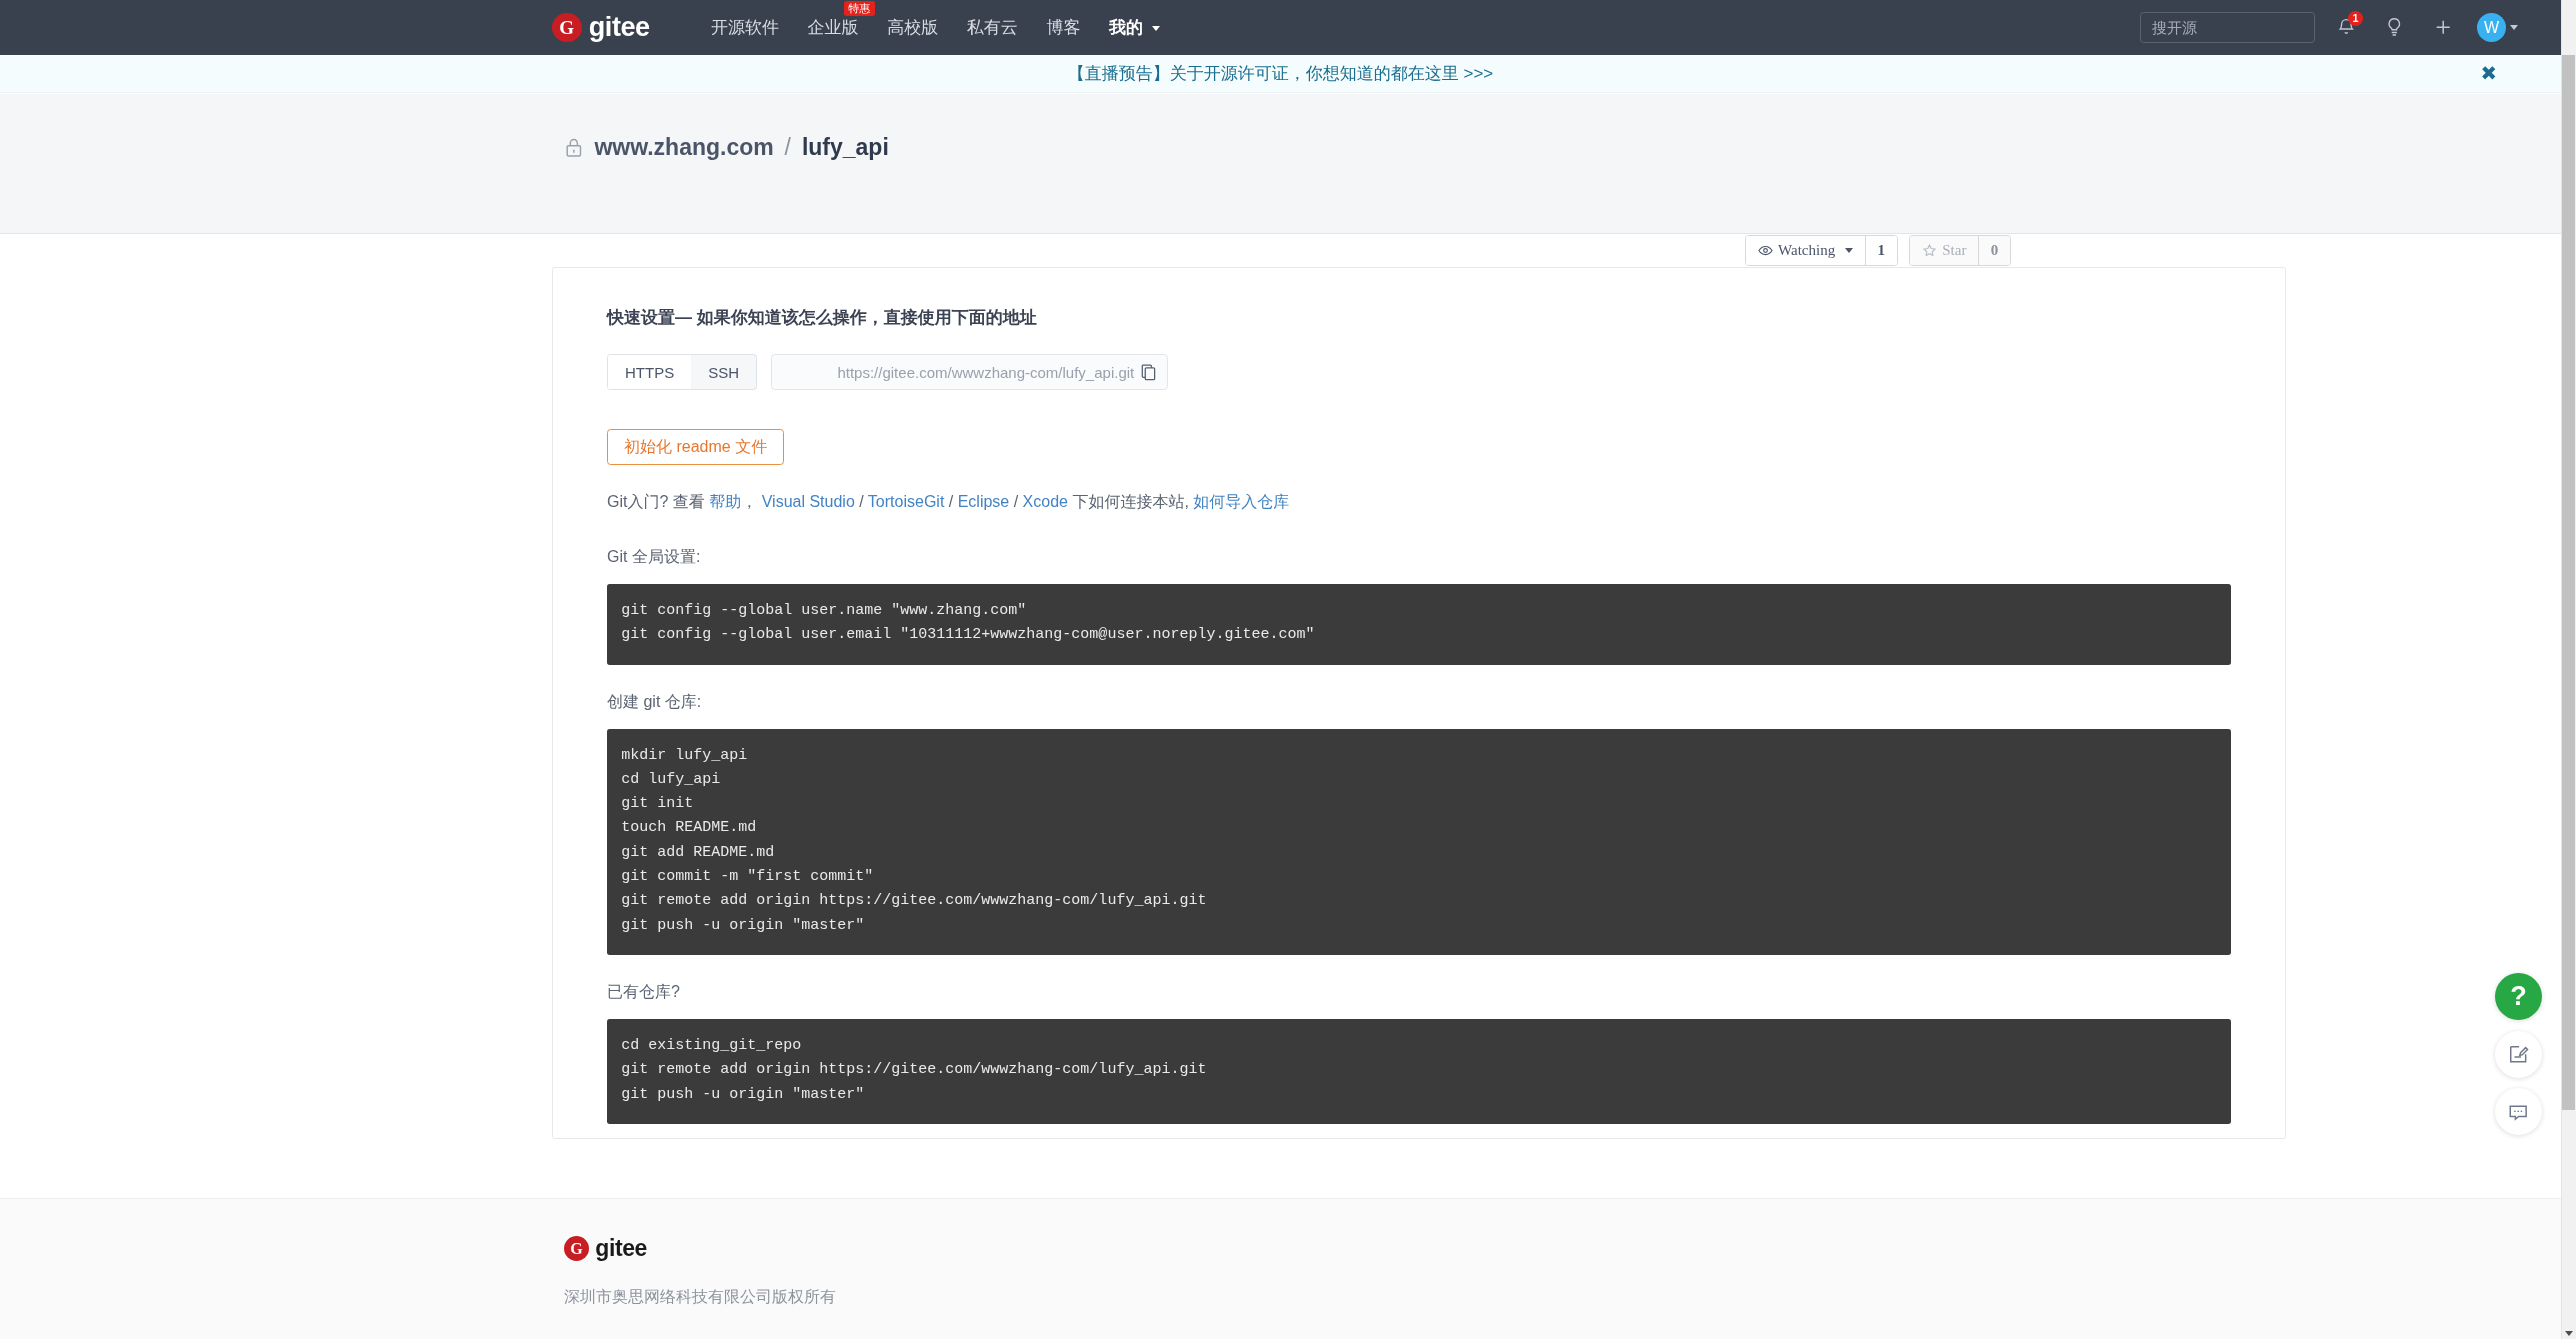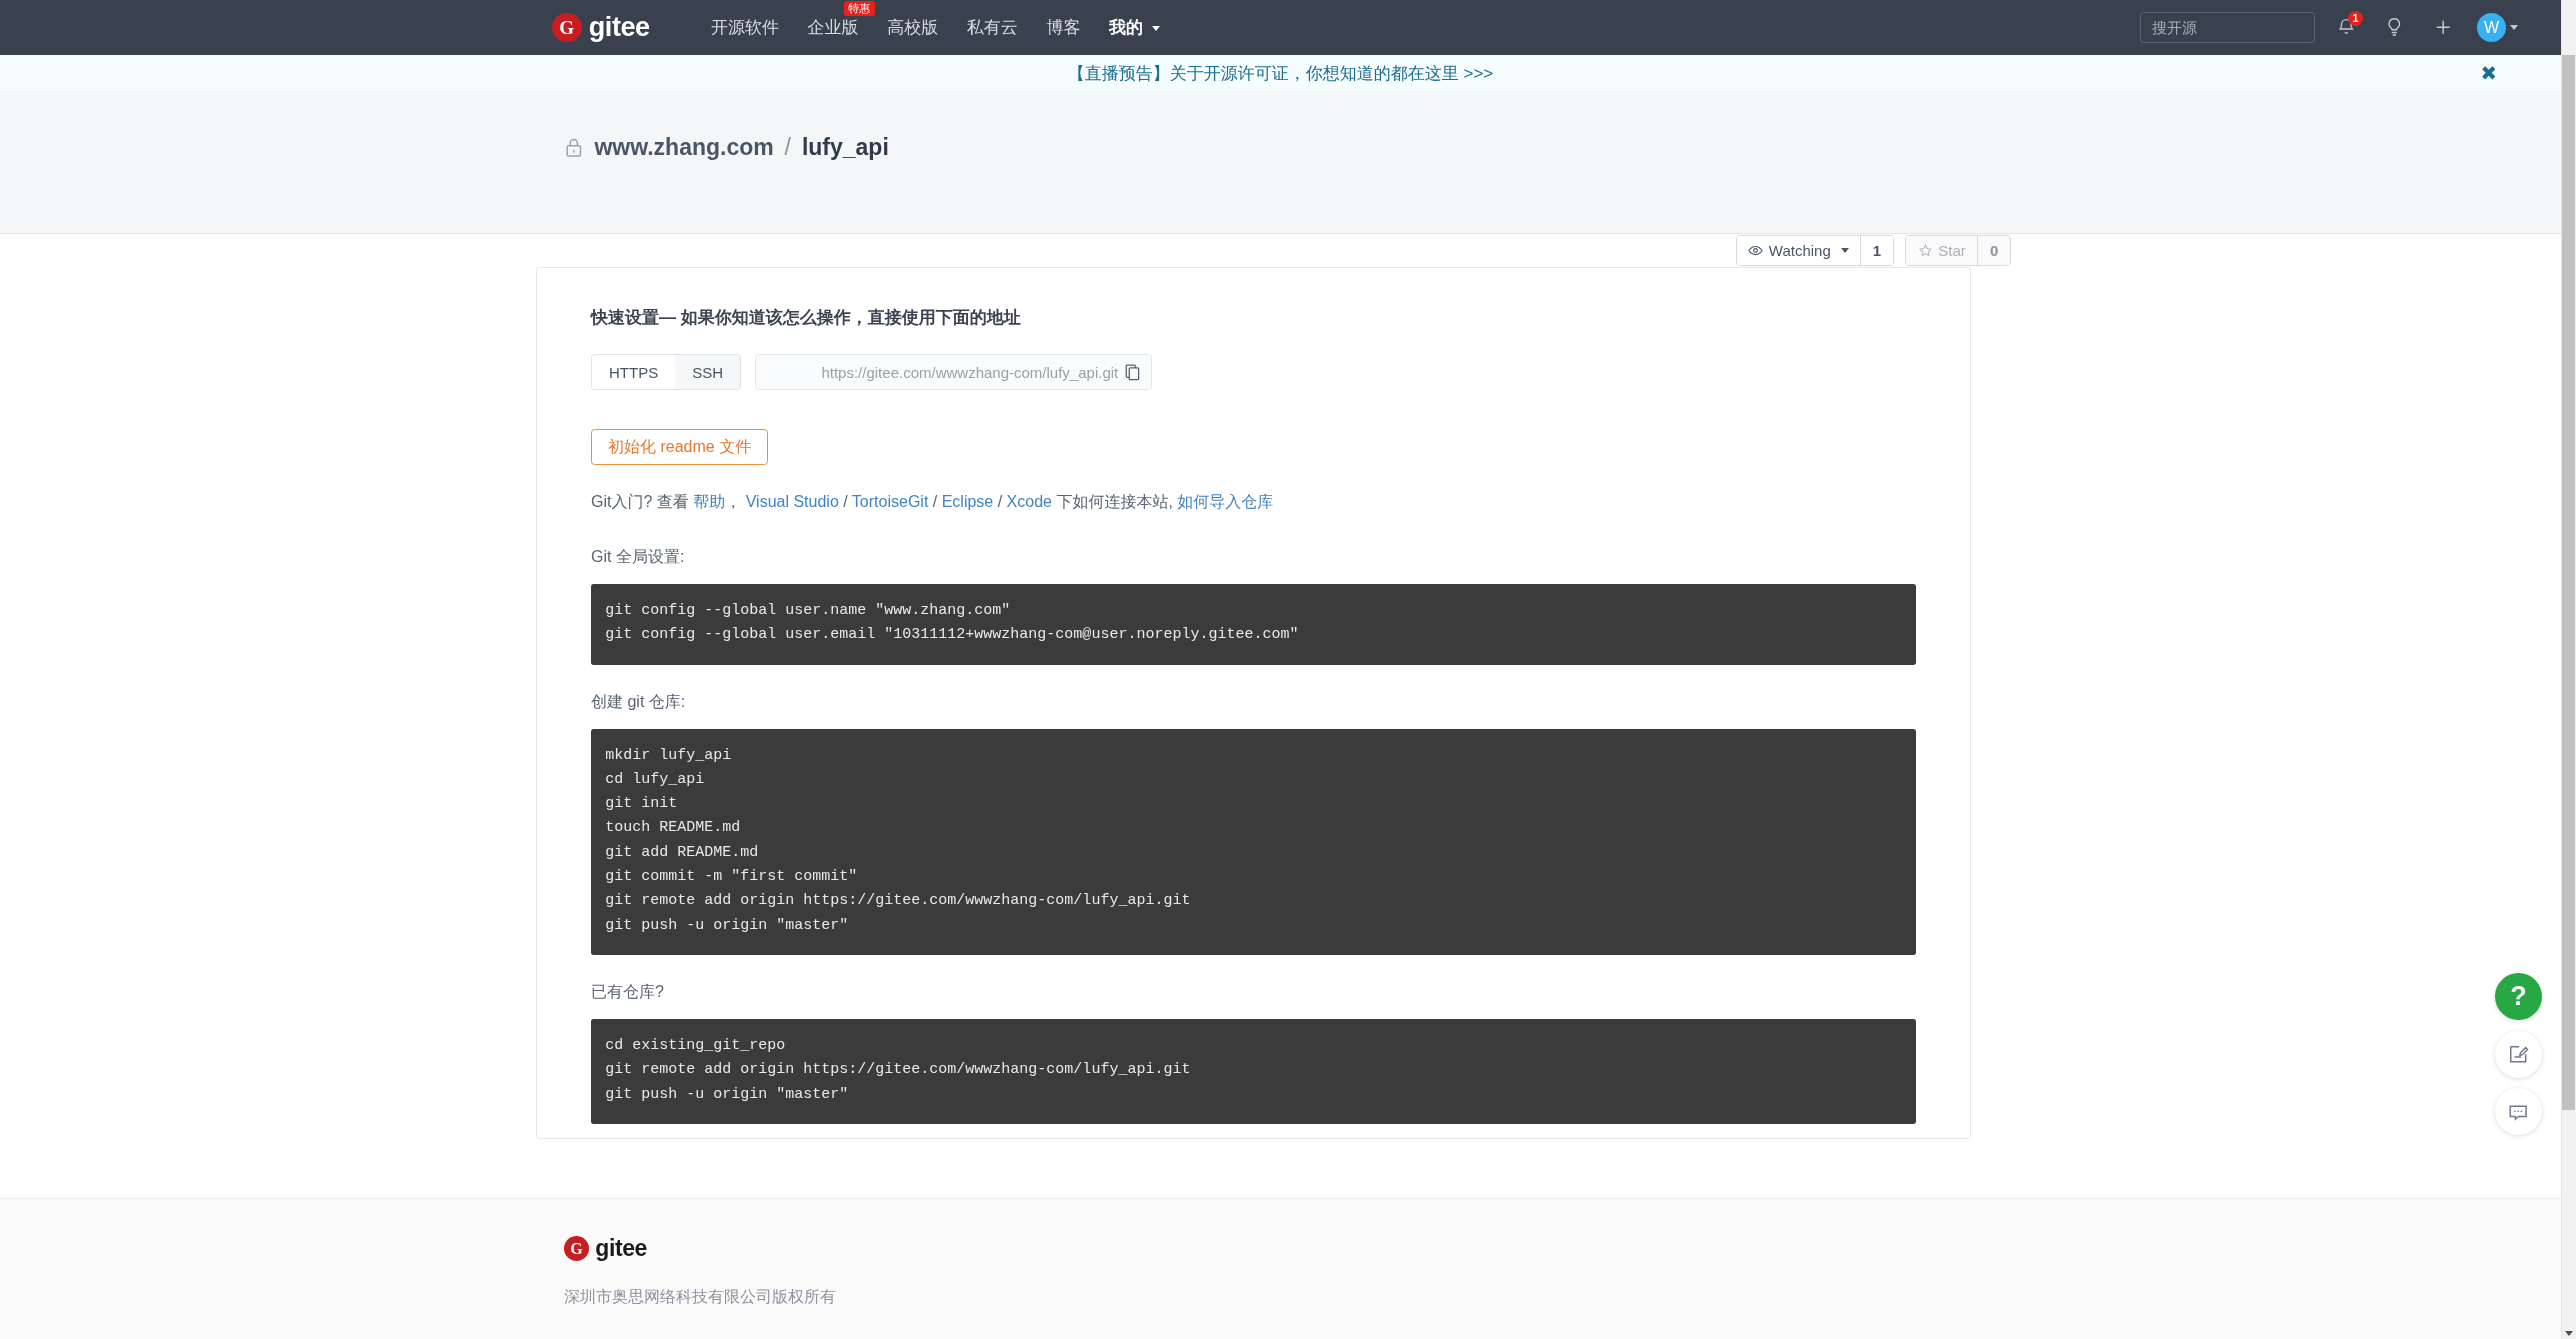--- a/index.html
+++ b/index.html
@@ -104,21 +104,21 @@
     display: flex; align-items: center;
   }
   .lock-icon { margin-right: 10.7px; display: flex; align-items: center; }
   .repo-title { font-size: 23px; font-weight: bold; color: #4a5568; }
   .repo-title .owner { color: #4a5568; }
   .repo-title .sep { color: #8b93a1; font-weight: normal; margin: 0 4.5px; }
   .repo-title .name { color: #2f3a4d; }
 
   .repo-actions {
     position: absolute; top: 141px; right: 550px;
-    display: flex; align-items: center; gap: 11.6px;
+    display: flex; align-items: center; gap: 11.6px; font-family: Liberation Serif, serif;
   }
   .btn-group {
     display: flex; align-items: stretch; height: 31px;
     border: 0.9px solid #d5d8dc; border-radius: 3.6px; background: #fff;
     overflow: hidden;
   }
   .btn-group.muted { background: #fafafa; }
   .btn-seg {
     display: flex; align-items: center; gap: 5.4px;
     padding: 0 11.6px; font-size: 15px; color: #4a5568; cursor: pointer;
@@ -143,22 +143,22 @@
     border-bottom: 2.7px solid transparent;
   }
   .tab.active { color: #e8772c; border-bottom-color: #e8772c; }
   .tab-count {
     background: #e7e9ec; color: #6a7180; font-size: 13.4px;
     border-radius: 9px; padding: 0.9px 7.2px; line-height: 1.4;
   }
 
   
   .main-card {
-    position: absolute; top: 267px; left: 536px;
-    width: 1435px; height: 872px;
+    position: absolute; top: 267px; left: 552px;
+    width: 1734px; height: 872px;
     background: #ffffff; border: 0.9px solid #e6e8eb; border-radius: 2.7px;
   }
   .card-inner { padding: 38px 54px 0 54px; }
   .card-h {
     font-size: 17px; font-weight: bold; color: #3b4252; margin-bottom: 25px;
   }
   .clone-row { display: flex; align-items: center; margin-bottom: 27px; }
   .proto-group {
     display: flex; height: 36px; border: 0.9px solid #dfe2e6;
     border-radius: 3.6px; overflow: hidden; background: #f6f7f8;

